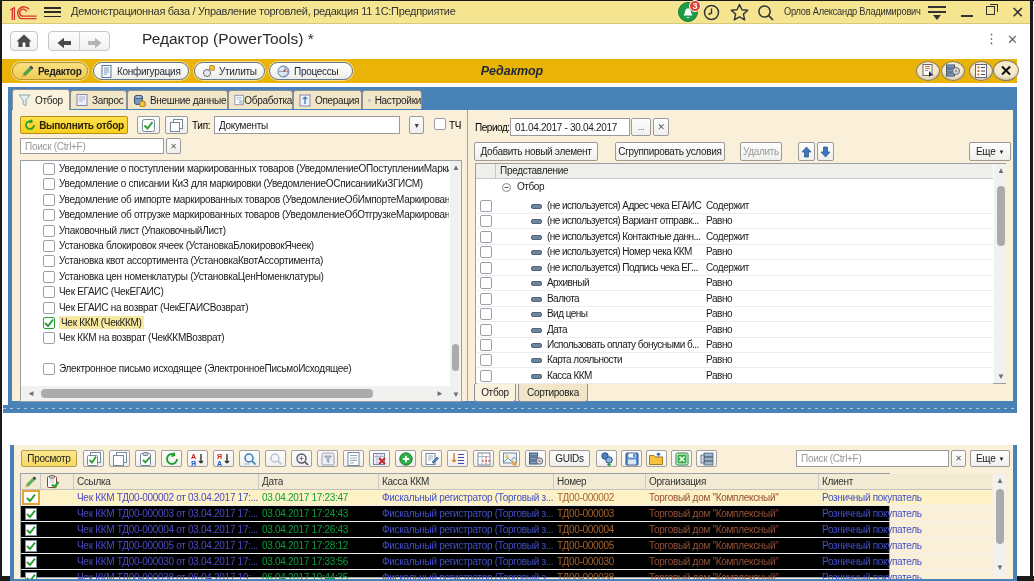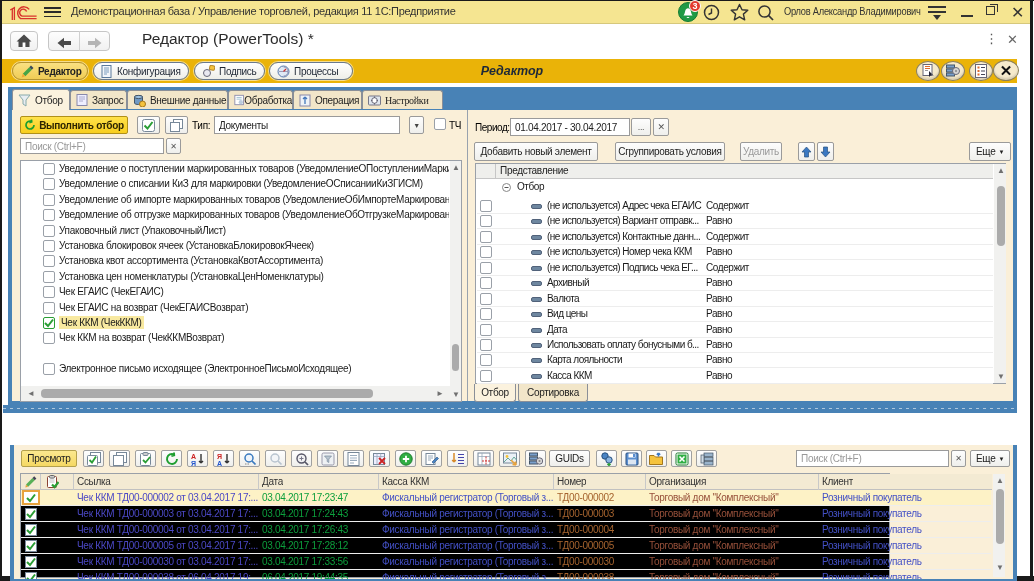--- a/index.html
+++ b/index.html
@@ -141,21 +141,21 @@
           <path d="M3 3 H8 M3 5 H8 M3 7 H8 M3 9 H6" stroke="#7b9cbd" stroke-width="1"></path>
         </svg>
     <span style="margin-left:4px;">Конфигурация</span>
       </div>
   <div class="pill" style="left:192px; width:71px;">
     <svg width="13" height="13" viewBox="0 0 13 13" style="margin-left:7px;">
           <circle cx="5" cy="8" r="3.5" fill="#e8e8f0" stroke="#667"></circle>
           <path d="M7 5 L10 2.2" stroke="#99a" stroke-width="1.6"></path>
           <rect x="7.6" y="0.6" width="5" height="4.4" rx="1" fill="#f5c33d" stroke="#b5872a" transform="rotate(12 10 3)"></rect>
         </svg>
-    <span style="margin-left:4px;">Подпись</span>
+    <span style="margin-left:4px;">Утилиты</span>
       </div>
   <div class="pill" style="left:267px; width:84px;">
     <svg width="13" height="13" viewBox="0 0 13 13" style="margin-left:7px;">
           <circle cx="6.5" cy="6.5" r="5.5" fill="#dfe9f5" stroke="#5577aa"></circle>
           <path d="M6.5 2 A4.5 4.5 0 0 1 6.5 11 M2 6.5 H11" stroke="#88a" stroke-width="0.8" fill="none"></path>
           <path d="M6.5 6.5 L9 4" stroke="#c33" stroke-width="1.2"></path>
         </svg>
     <span style="margin-left:4px;">Процессы</span>
       </div>
   <div class="abs" id="ed-center">Редактор</div>
@@ -222,21 +222,21 @@
         </svg>
    <span style="">Обработка</span>
       </div>
  <div class="tab" style="left:281px; top:-1px; width:69px;">
    <svg width="12" height="13" viewBox="0 0 12 13" style="margin-left:5px;">
           <rect x="1" y="1" width="10" height="11" fill="#eef2f6" stroke="#88a"></rect>
           <path d="M6 3 V10 M6 3 L4 5 M6 3 L8 5" stroke="#4477bb" stroke-width="1.3" fill="none"></path>
         </svg>
    <span style="margin-left:4px;">Операция</span>
       </div>
- <div class="tab" style="left:350px; top:-1px; width:81px;font-family:Liberation Serif, serif;">
+ <div class="tab" style="left:350px; top:-1px; width:60px;">
    <svg width="13" height="13" viewBox="0 0 13 13" style="margin-left:5px;">
           <rect x="0.5" y="2" width="12" height="9" rx="1" fill="#dfe6ee" stroke="#778"></rect>
           <circle cx="6.5" cy="6.5" r="2.8" fill="#fff" stroke="#667"></circle>
           <path d="M6.5 2.5 V4 M6.5 9 V10.5 M3 6.5 H4.5 M8.5 6.5 H10" stroke="#667" stroke-width="1"></path>
         </svg>
    <span style="margin-left:4px;">Настройки</span>
       </div>
 
  <div class="btn" style="left:8px; top:25px; width:108px; height:18px; background:linear-gradient(#FFE14A,#F8CE1E); border-color:#b09018; font-weight:bold; color:#2c2400;">
    <svg width="12" height="12" viewBox="0 0 12 12" style="margin-right:3px;">

